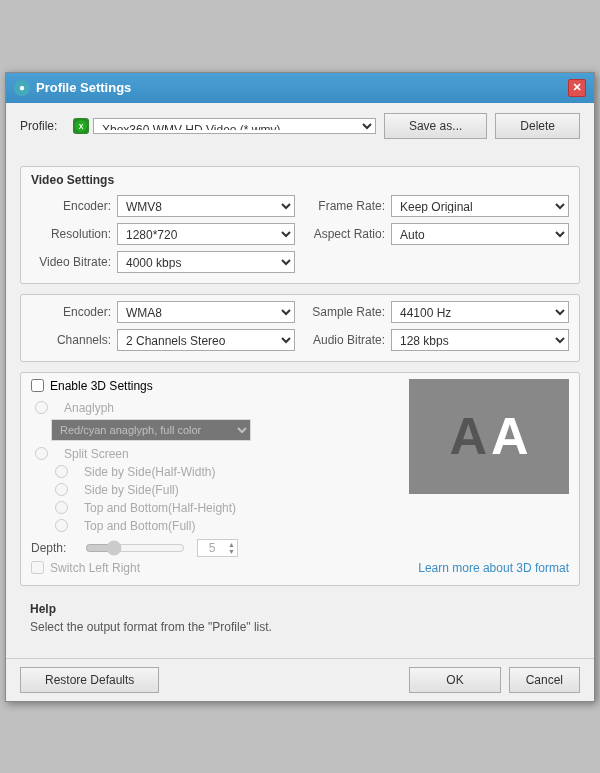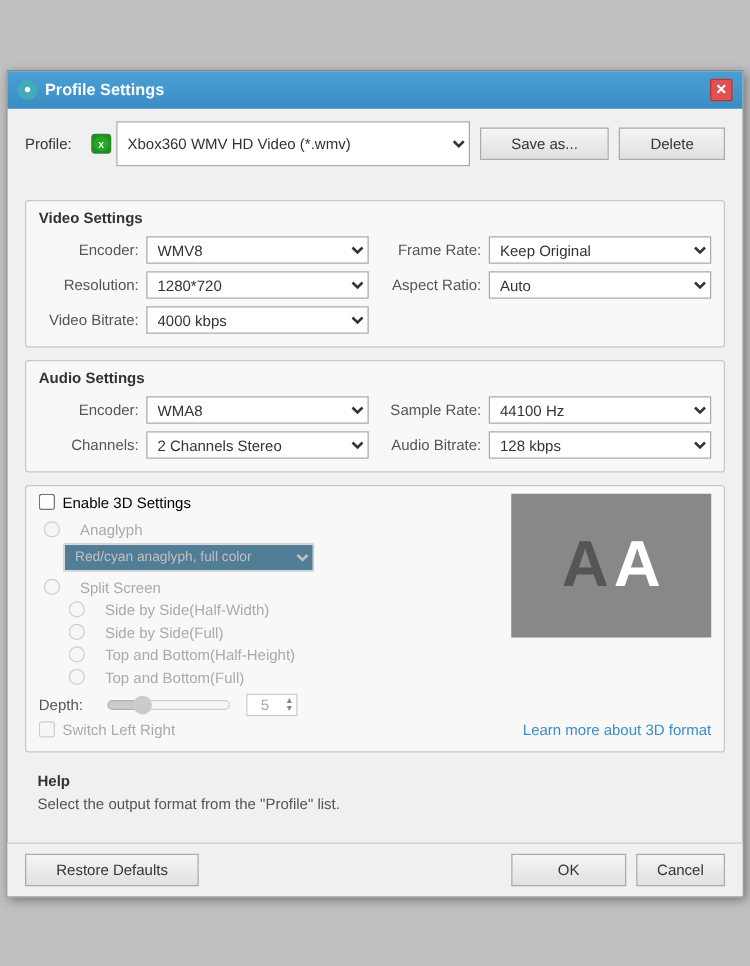--- a/index.html
+++ b/index.html
@@ -97,21 +97,21 @@
       border: 1px solid #aaa;
       background: white;
       padding: 3px 4px;
       font-size: 12px;
       color: #333;
       cursor: pointer;
     }
     select.wide { width: 100%; }
     .profile-select {
       flex: 1;
-      height: 36px;
+      height: 16px;
     }
     .btn {
       padding: 4px 24px;
       border: 1px solid #aaa;
       background: linear-gradient(to bottom, #f5f5f5, #e0e0e0);
       font-size: 12px;
       cursor: pointer;
       color: #333;
       height: 26px;
     }
@@ -212,21 +212,21 @@
       font-weight: bold;
       color: #555;
       line-height: 1;
     }
     .anaglyph-select {
       height: 22px;
       font-size: 11px;
       width: 200px;
       color: #aaa;
       border: 1px solid #ccc;
-      background: #0c4a6e;
+      background: #404040;
     }
     .depth-row {
       display: flex;
       align-items: center;
       gap: 12px;
       margin-top: 6px;
     }
     .depth-label {
       color: #555;
       min-width: 42px;
@@ -380,21 +380,20 @@
         <div class="form-row">
           <span class="form-label">Video Bitrate:</span>
           <select class="form-select">
             <option>4000 kbps</option>
           </select>
         </div>
       </div>
     </div>
 
     <div class="section">
-      <div class="section-title">Audio Settings</div>
       <div class="form-grid">
         <div class="form-row">
           <span class="form-label">Encoder:</span>
           <select class="form-select">
             <option>WMA8</option>
           </select>
         </div>
         <div class="form-row">
           <span class="form-label">Sample Rate:</span>
           <select class="form-select">

